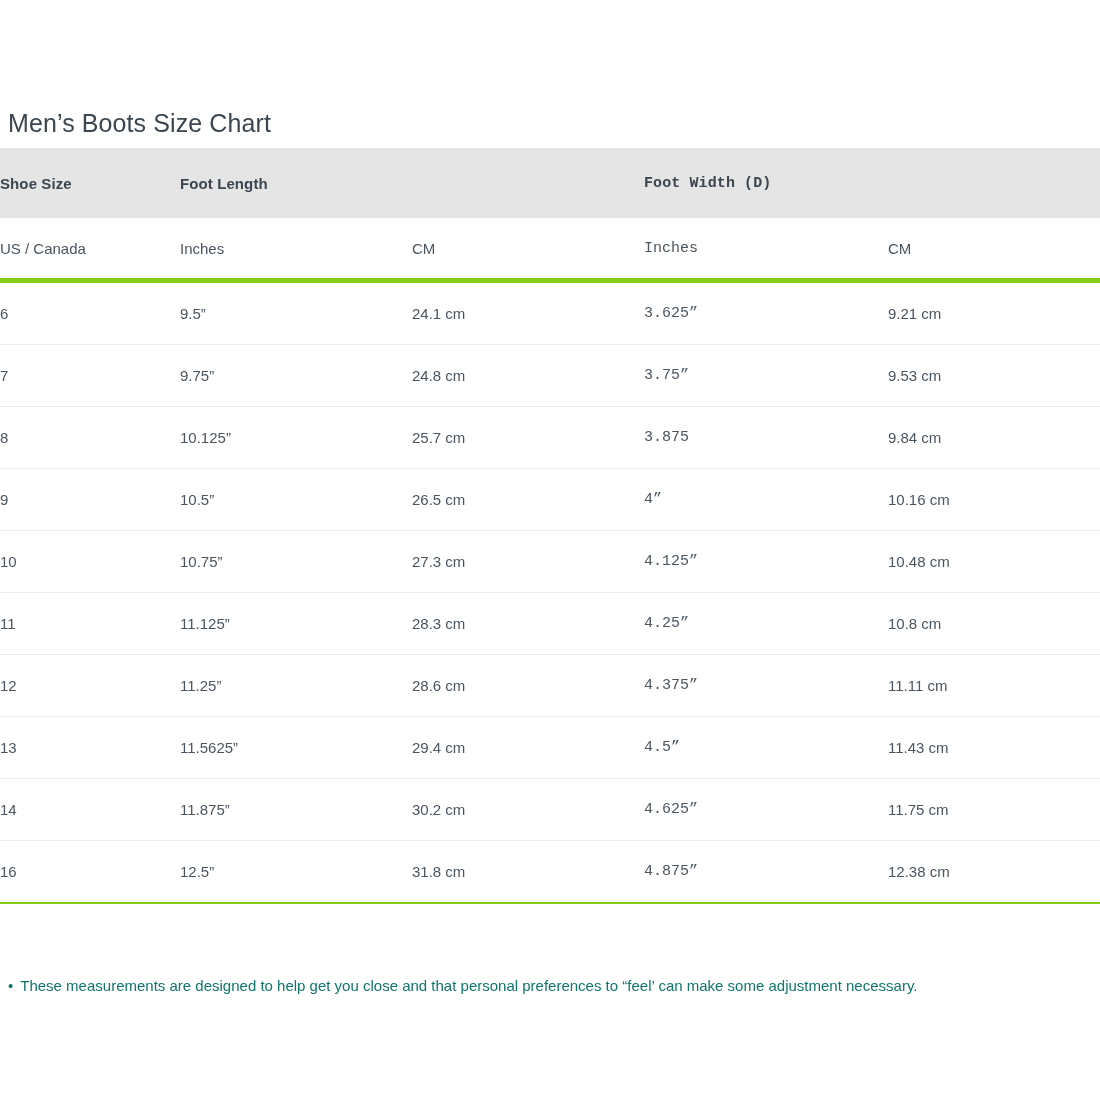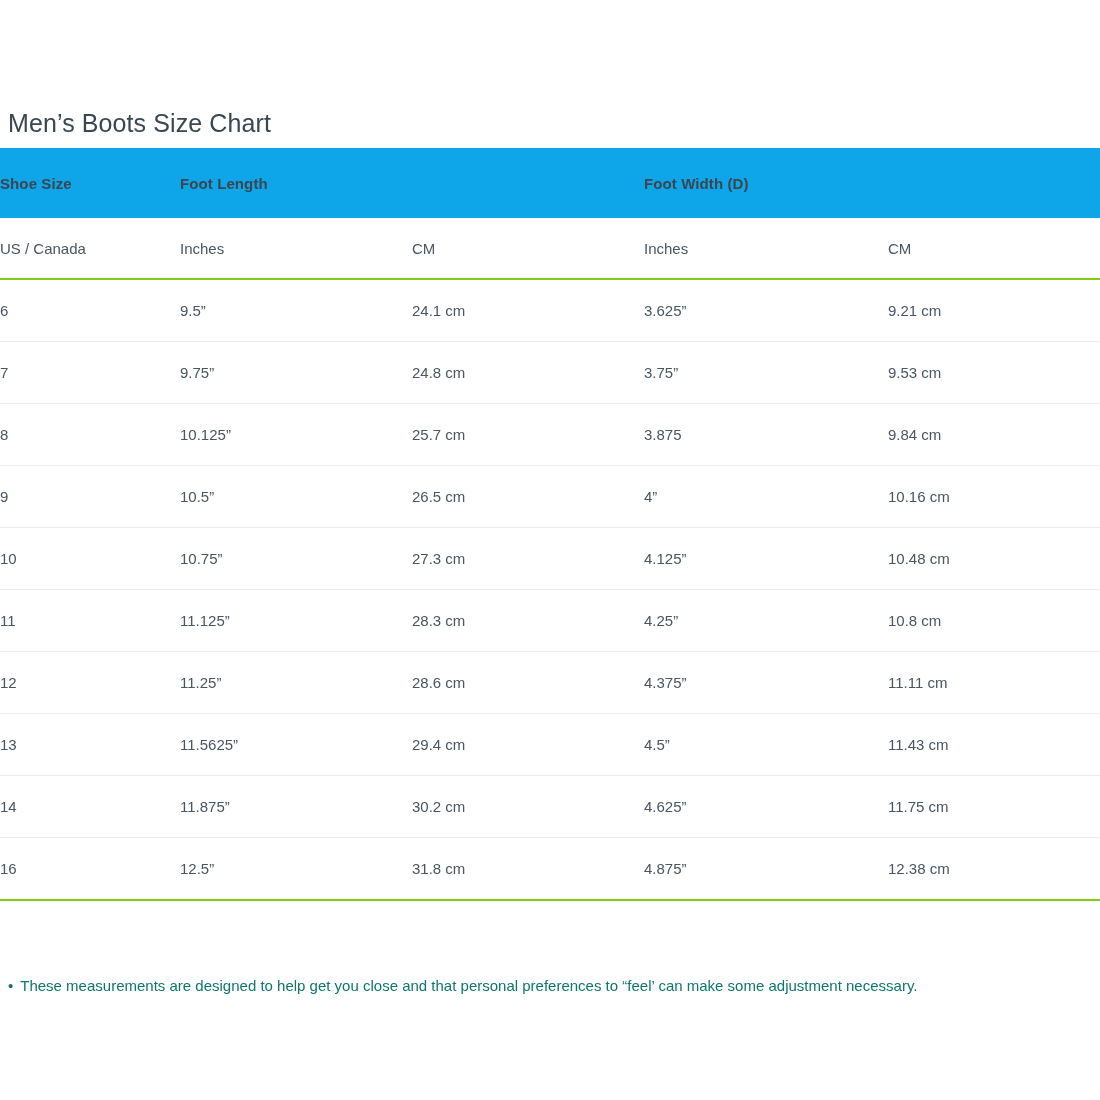--- a/index.html
+++ b/index.html
@@ -49,59 +49,59 @@
     font-weight: 400;
   }
   
   col.c1 { width: 180px; }
   col.c2 { width: 232px; }
   col.c3 { width: 232px; }
   col.c4 { width: 244px; }
   col.c5 { width: 212px; }
 
   tr.group-header {
-    background: #0ea5e9;
+    background: #e5e5e5;
     height: 70px;
   }
   tr.group-header th {
     height: 70px;
     font-size: 15px;
     font-weight: bold;
     color: #3b4650;
     letter-spacing: 0.1px;
   }
   tr.sub-header {
     height: 60px;
     background: #ffffff;
   }
   tr.sub-header td {
     height: 60px;
     font-size: 15px;
     color: #4a5560;
-    border-bottom: 2px solid #84cc16;
+    border-bottom: 5px solid #84cc16;
   }
   tr.data-row {
     height: 61px;
     background: #ffffff;
   }
   tr.data-row td {
     height: 61px;
     font-size: 15px;
     color: #4a5560;
     border-bottom: 1px solid #ededee;
   }
   tr.data-row.last td {
     border-bottom: 2px solid #84cc16;
   }
 
   
   td.col1, th.col1 { padding-left: 28px; }
   td.col2, th.col2 { padding-left: 0px; }
   td.col3, th.col3 { padding-left: 0px; }
-  td.col4, th.col4 { padding-left: 0px; }
+  td.col4, th.col4 { padding-left: 0px; font-family: Liberation Mono, monospace; }
   td.col5, th.col5 { padding-left: 0px; }
 
   .note {
     position: absolute;
     left: 8px;
     top: 975px;
     font-size: 15px;
     color: #0f766e;
     line-height: 1.4;
   }

